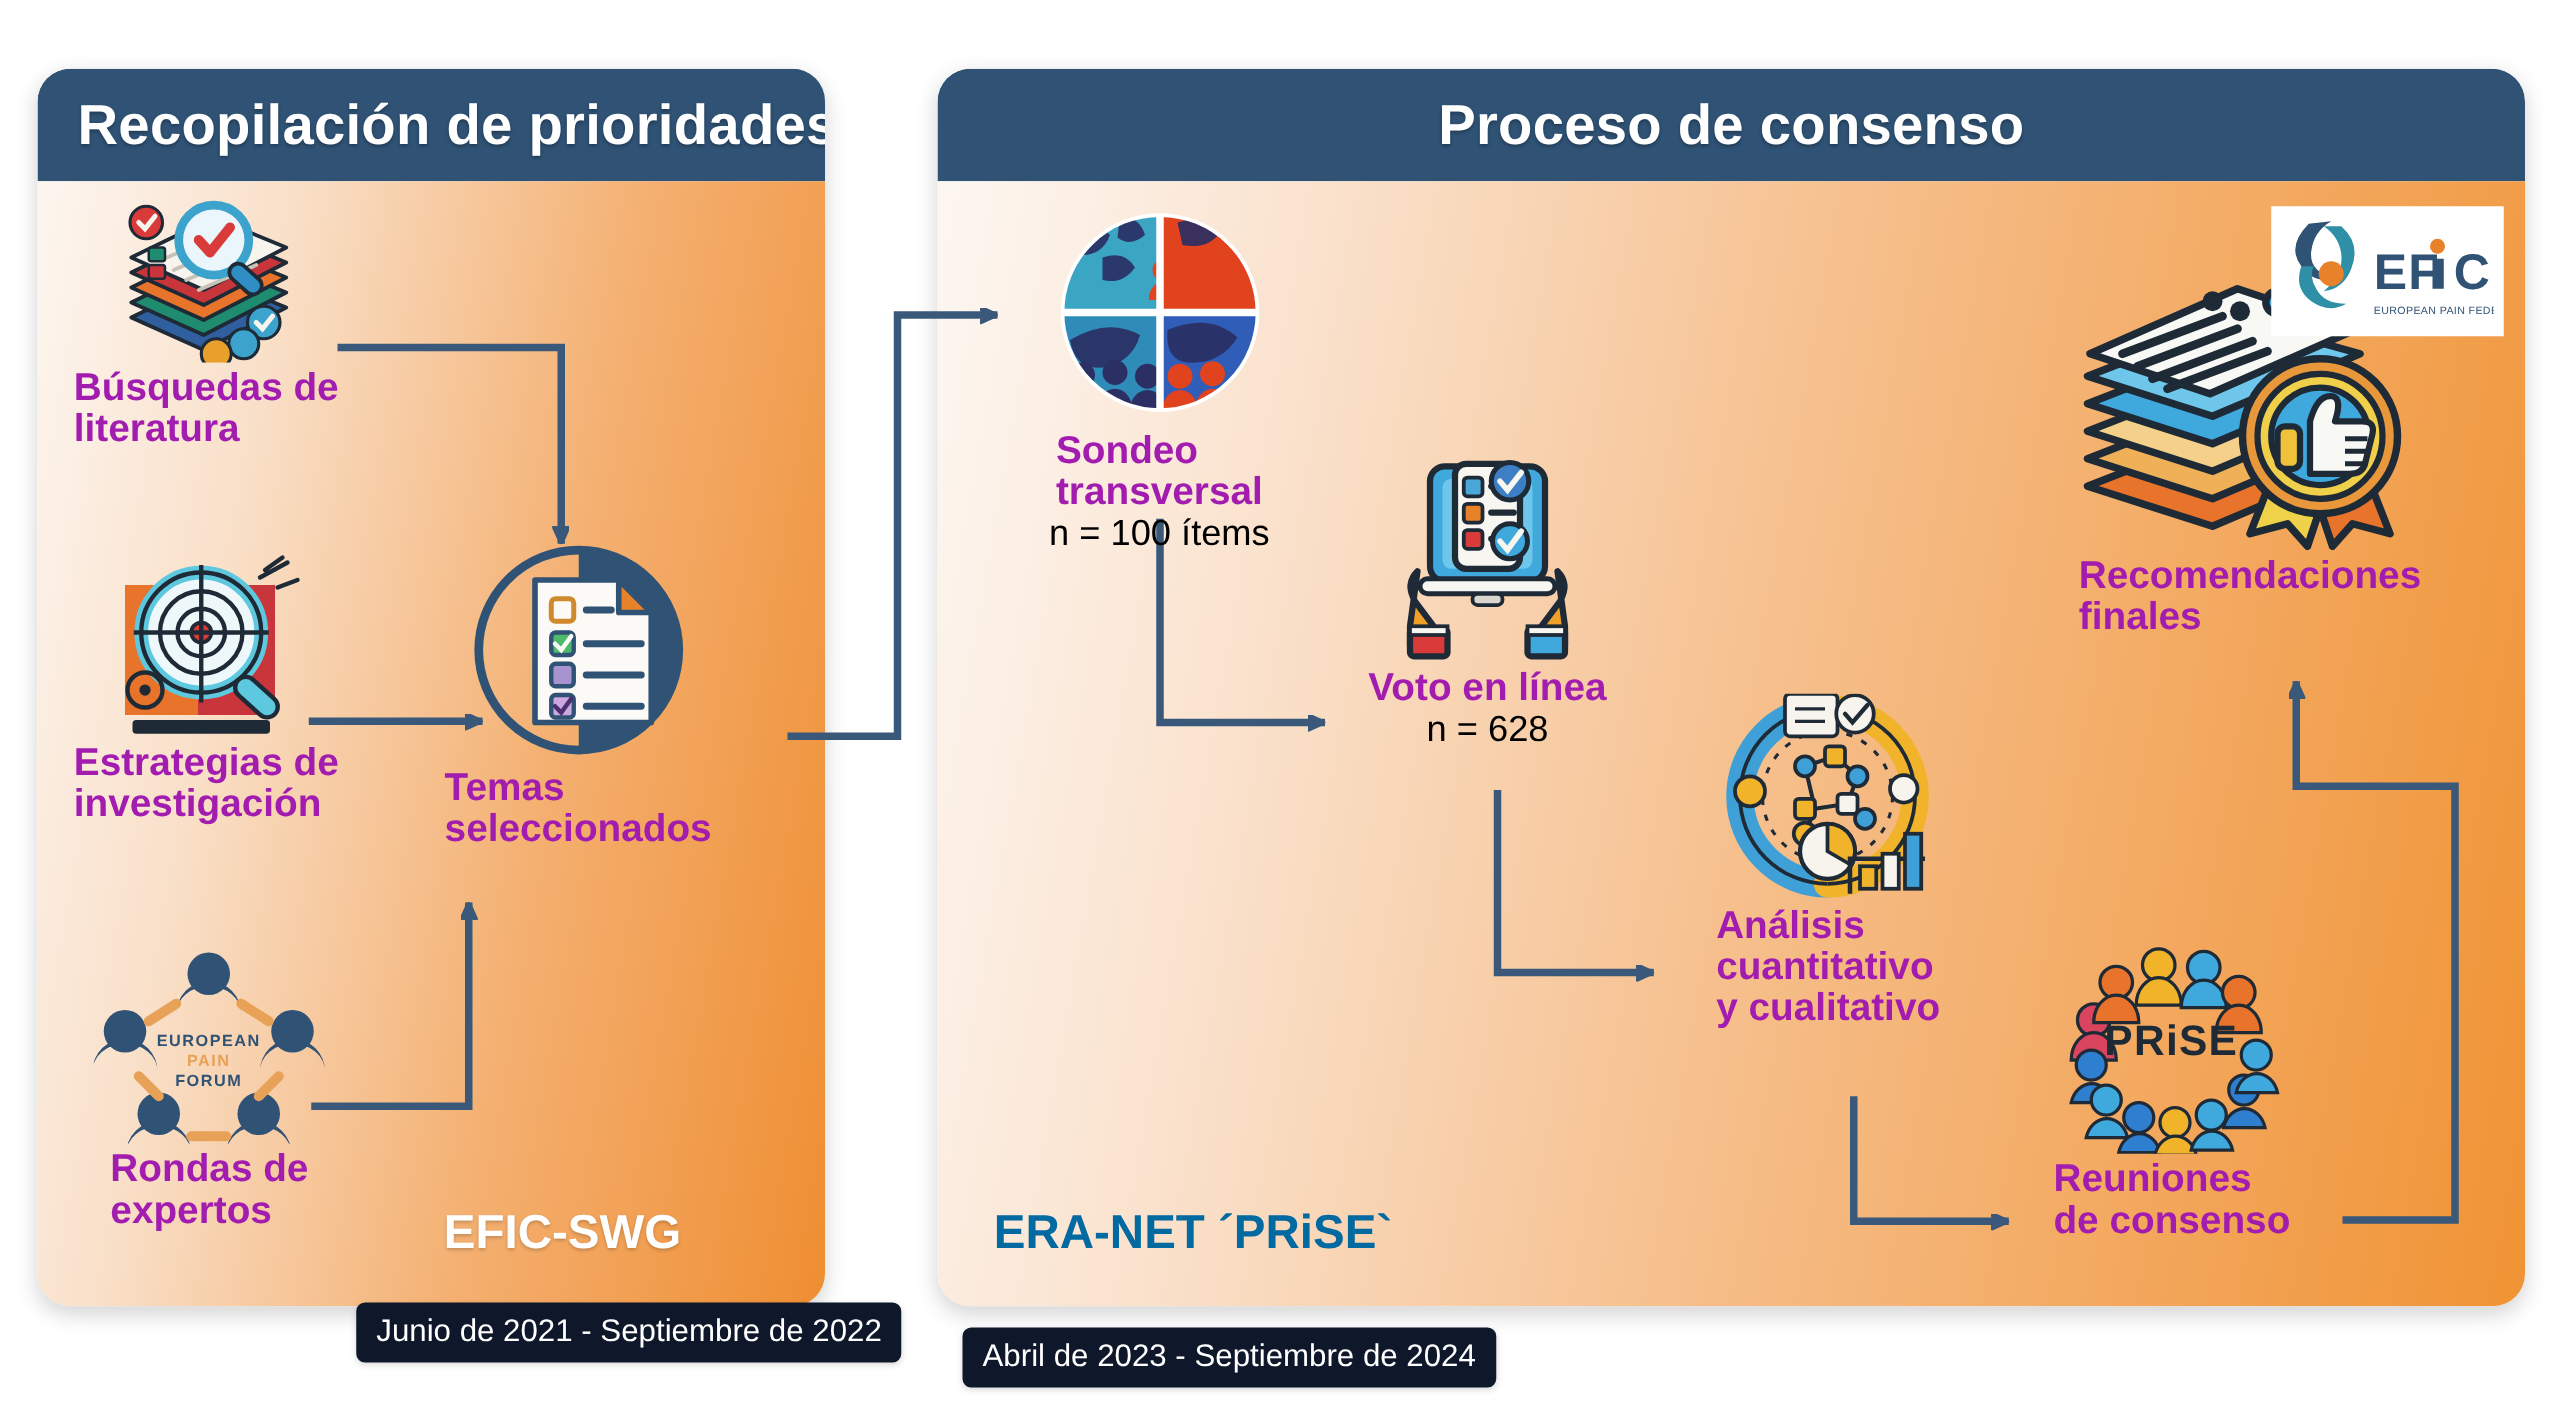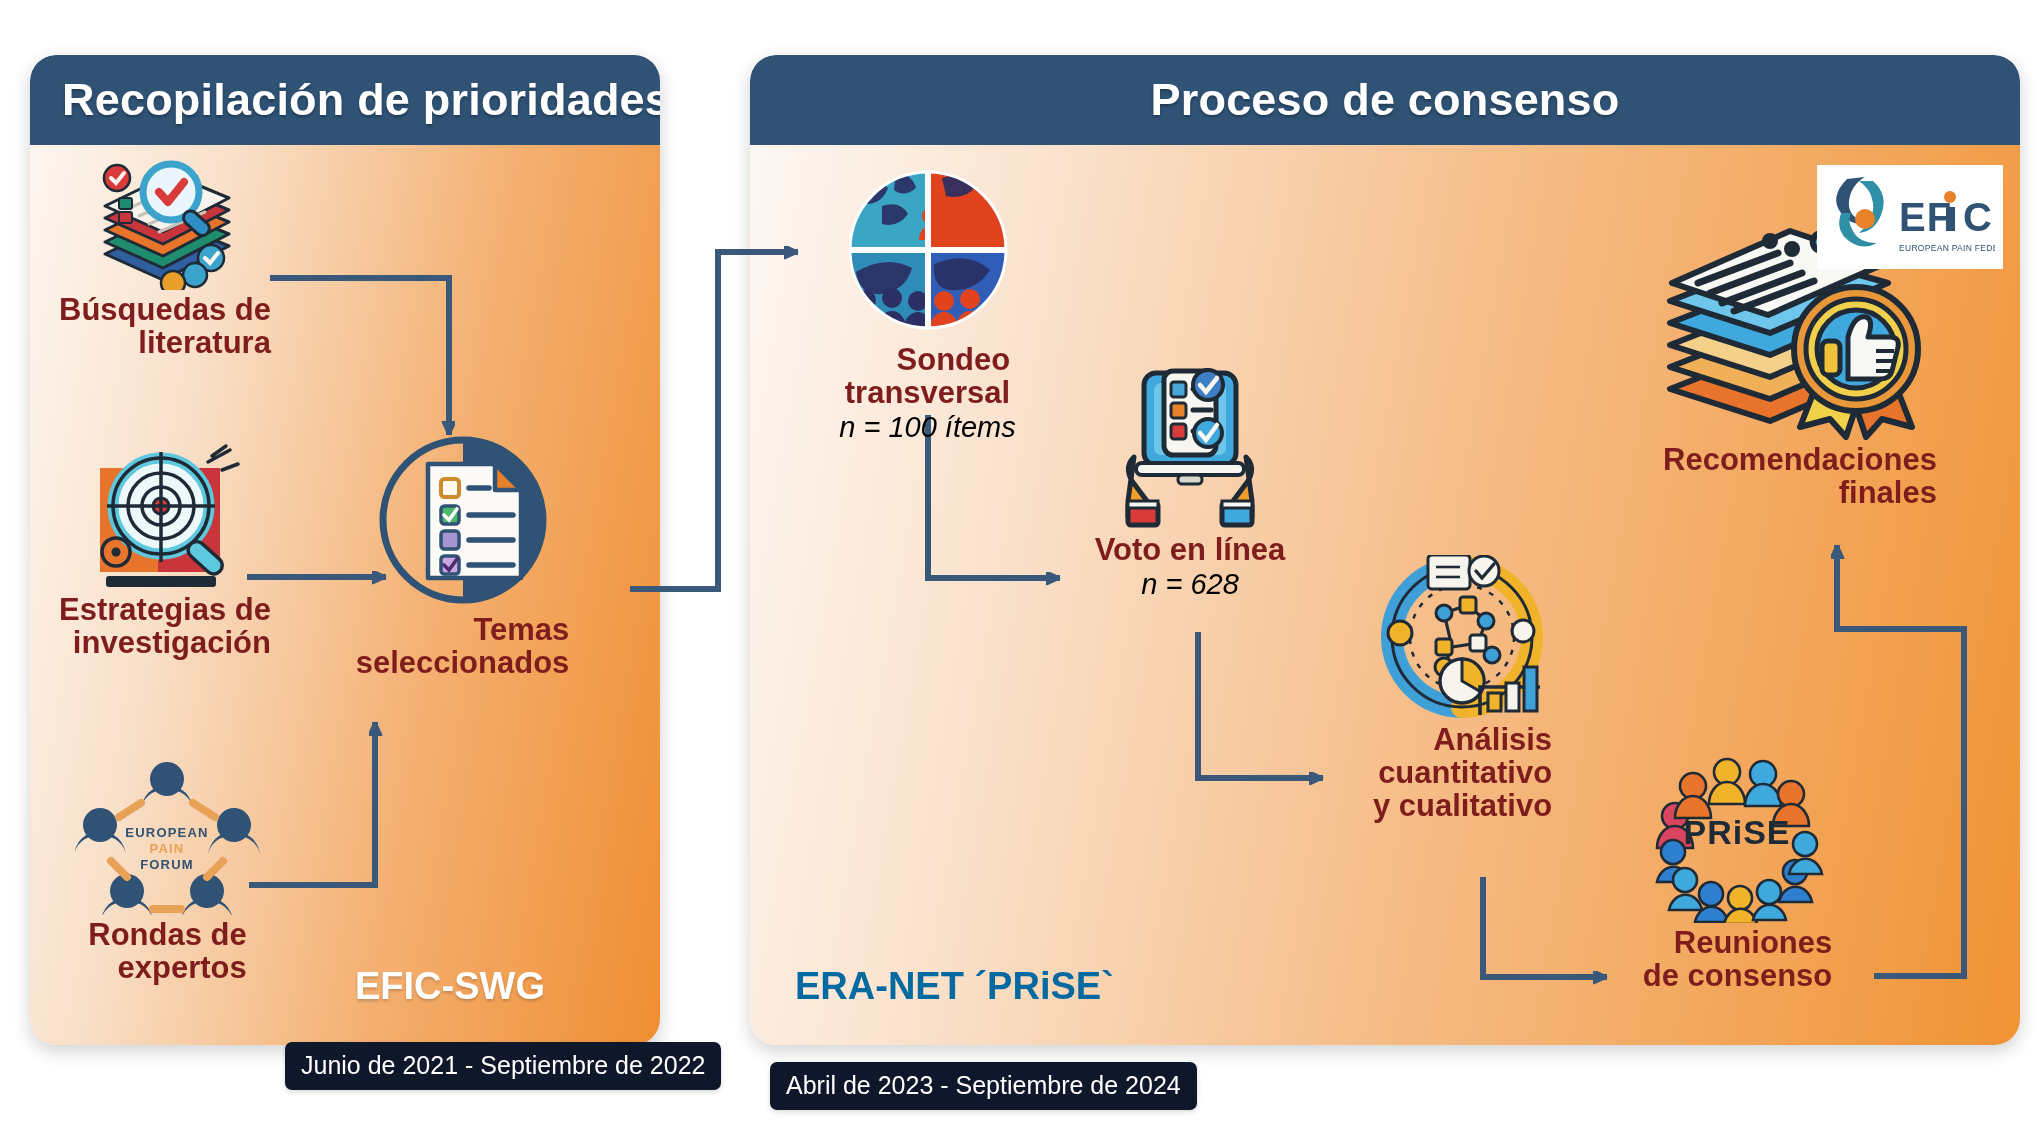--- a/index.html
+++ b/index.html
@@ -19,24 +19,24 @@
   .panel-body{position:absolute;left:0;top:90px;right:0;bottom:0;}
 
   #panel-left{left:30px;top:55px;width:630px;height:990px;}
   #panel-left .panel-body{background:linear-gradient(100deg,#fdf6f0 0%,#f9e0c9 26%,#f4b071 62%,#ef8e32 100%);}
   #panel-right{left:750px;top:55px;width:1270px;height:990px;}
   #panel-right .panel-body{background:linear-gradient(100deg,#fdf7f2 0%,#fae2cd 22%,#f6bf8c 52%,#f09334 100%);}
 
   
   .node{position:absolute;display:flex;flex-direction:column;align-items:center;}
   .node .ico{display:block;}
-  .node .lbl{font-size:31px;font-weight:bold;color:#7f1d1d;line-height:1.06;
-             text-align:right;white-space:pre-line;margin-top:4px;}
+  .node .lbl{font-size:31px;font-weight:bold;color:#a21caf;line-height:1.06;
+             text-align:left;white-space:pre-line;margin-top:4px;}
   .node .sub{font-size:29px;font-weight:normal;color:#000;line-height:1.1;
-             text-align:center;margin-top:2px;font-style:italic;}
+             text-align:center;margin-top:2px;}
 
   
   .brand-white{position:absolute;color:#ffffff;font-size:38px;font-weight:bold;
                text-shadow:0 2px 3px rgba(0,0,0,.20);}
   .brand-dark{position:absolute;color:#0369a1;font-size:38px;font-weight:bold;}
 
   .date-badge{position:absolute;background:#0f172a;color:#ffffff;
               font-size:25px;border-radius:7px;padding:9px 16px 10px 16px;
               white-space:nowrap;box-shadow:0 2px 5px rgba(0,0,0,.15);}
 

